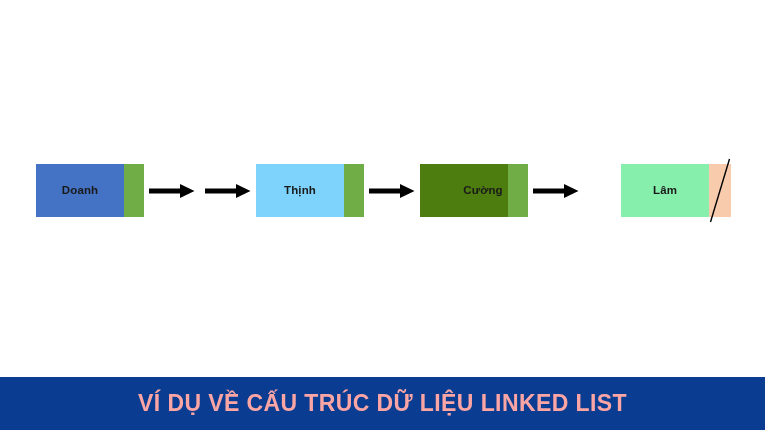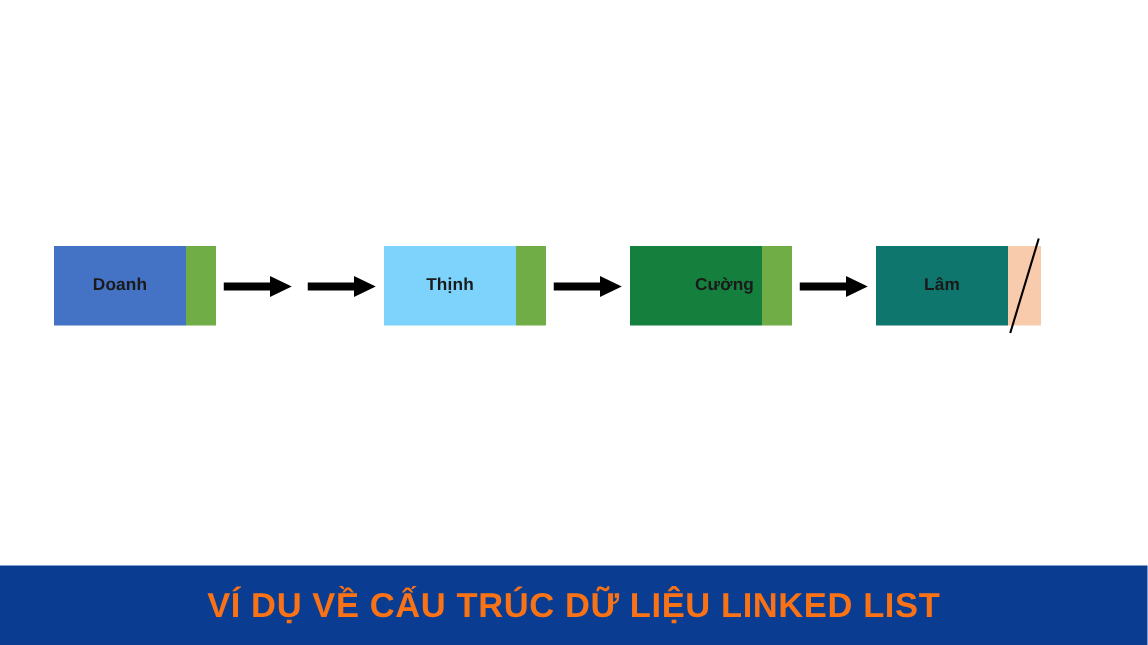--- a/index.html
+++ b/index.html
@@ -155,42 +155,42 @@
       <div class="node-ptr" style="background: rgb(112, 173, 71);"></div>
     </div>
 
     <div class="arrow">
       <svg width="46" height="16" viewBox="0 0 46 16" aria-hidden="true">
         <path d="M0 5.4 H31 V1 L45.5 8 L31 15 V10.6 H0 Z" fill="#000000"></path>
       </svg>
     </div>
 
     <div class="node">
-      <div class="node-data" style="background: #15803d; padding-left: 38px;">
+      <div class="node-data" style="background: #4d7c0f; padding-left: 38px;">
         <span class="node-label">Cường</span>
       </div>
       <div class="node-ptr" style="background: rgb(112, 173, 71);"></div>
     </div>
 
     <div class="arrow">
       <svg width="46" height="16" viewBox="0 0 46 16" aria-hidden="true">
         <path d="M0 5.4 H31 V1 L45.5 8 L31 15 V10.6 H0 Z" fill="#000000"></path>
       </svg>
     </div>
 
     <div class="node">
-      <div class="node-data" style="background: #0f766e;">
+      <div class="node-data" style="background: #86efac; margin-left: 37px;">
         <span class="node-label">Lâm</span>
       </div>
       <div class="node-ptr null-ptr" style="background: rgb(248, 203, 173);">
         <svg class="null-slash" viewBox="0 0 22 53" aria-hidden="true">
           <line x1="20.5" y1="-5" x2="1.5" y2="58" stroke="#000000" stroke-width="1.4"></line>
         </svg>
       </div>
     </div>
 
   </div>
 
   <div id="footer-banner" style="background: rgb(10, 61, 145);">
-    <div id="banner-text" style="color: #f97316;">VÍ DỤ VỀ CẤU TRÚC DỮ LIỆU LINKED LIST</div>
+    <div id="banner-text" style="color: #fca5a5;">VÍ DỤ VỀ CẤU TRÚC DỮ LIỆU LINKED LIST</div>
   </div>
 
 </div>
 
 </body></html>

